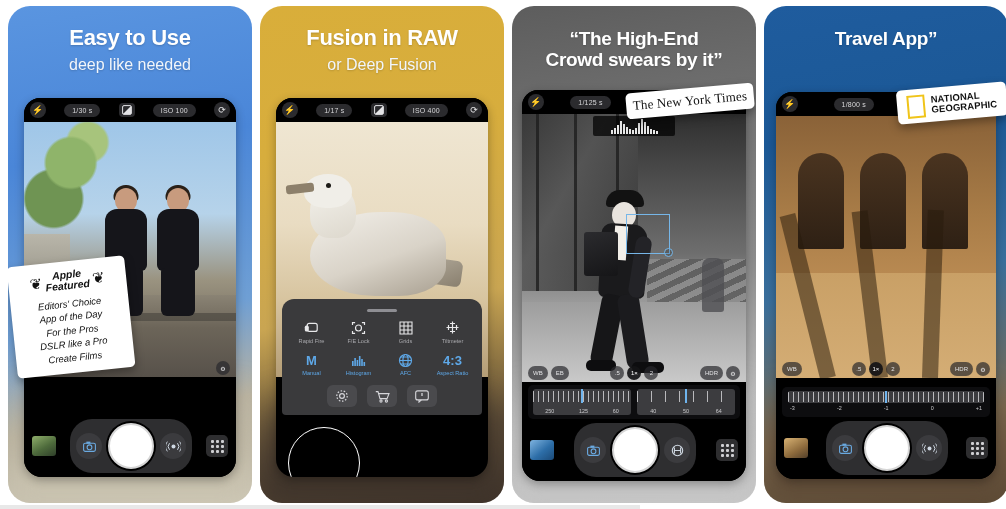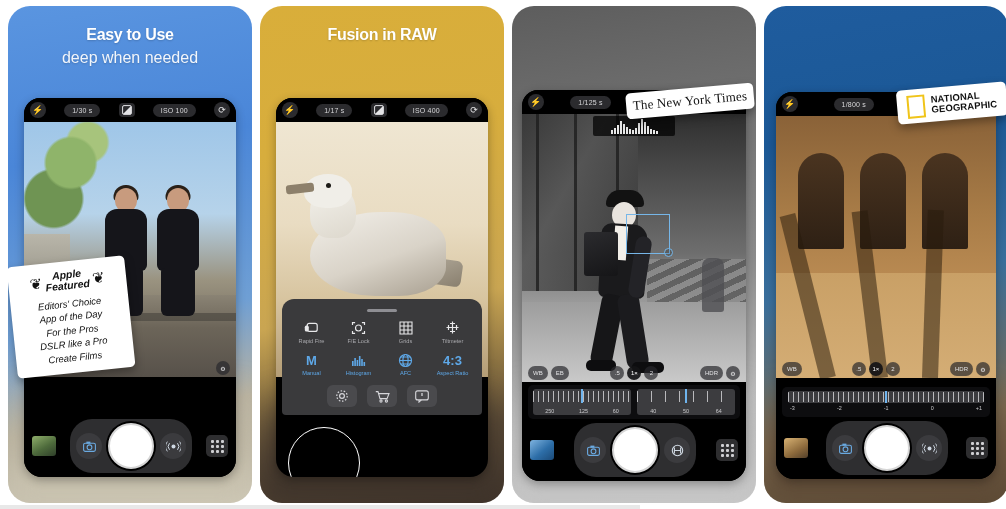--- a/index.html
+++ b/index.html
@@ -17,21 +17,21 @@
 
   
   .p-wash{position:absolute;left:0;right:0;bottom:0;height:120px;filter:blur(14px);}
   .p1 .p-wash{background:linear-gradient(180deg,rgba(160,160,140,.0),#b9b29e 45%,#cdc7b4);}
   .p2 .p-wash{background:linear-gradient(180deg,rgba(60,50,40,0),#4a3d2f 45%,#3a3029);}
   .p3 .p-wash{background:linear-gradient(180deg,rgba(180,180,180,0),#bcbcbc 45%,#c6c6c6);}
   .p4 .p-wash{background:linear-gradient(180deg,rgba(90,70,50,0),#6d5740 45%,#5a4734);}
 
   
   .head{position:absolute;left:0;right:0;top:20px;text-align:center;z-index:6;padding:0 10px;box-sizing:border-box;}
-  .head .t1{color:#fff;font-size:16px;font-weight:bold;line-height:1.12;letter-spacing:-.3px;text-shadow:0 1px 2px rgba(0,0,0,.18);}
+  .head .t1{color:#fff;font-size:22px;font-weight:bold;line-height:1.12;letter-spacing:-.3px;text-shadow:0 1px 2px rgba(0,0,0,.18);}
   .head .t2{color:#f2f6fb;font-size:16px;font-weight:normal;line-height:1.2;margin-top:4px;text-shadow:0 1px 2px rgba(0,0,0,.18);}
   .p3 .head .t1,.p4 .head .t1{font-size:19px;}
   .p3 .head{top:22px;}
   .p4 .head{top:22px;}
 
   
   .phone{position:absolute;left:16px;right:16px;top:92px;bottom:26px;background:#000;border-radius:16px 16px 18px 18px;overflow:hidden;z-index:4;
          box-shadow:0 3px 10px rgba(0,0,0,.30);}
   .p3 .phone{left:10px;right:10px;top:84px;bottom:22px;}
   .p4 .phone{left:12px;right:12px;top:86px;bottom:24px;}
@@ -188,21 +188,21 @@
 <body>
 
 <div class="stage">
 
   <div class="panel p1">
     <div class="p-bg"></div>
     <div class="p-wash"></div>
 
     <div class="head">
       <div class="t1">Easy to Use</div>
-      <div class="t2">deep when needed</div>
+      <div class="t2">deep like needed</div>
     </div>
 
     <div class="phone">
       <div class="topbar">
         <div class="icbtn">⚡</div>
         <div class="pill">1/30 s</div>
         <div class="sqbtn">
           <svg width="10" height="10" viewBox="0 0 10 10">
               <rect x="0.6" y="0.6" width="8.8" height="8.8" rx="1.4" fill="none" stroke="#e4e4e6" stroke-width="1"></rect>
               <path d="M1 9 L9 1 L9 9 Z" fill="#e4e4e6"></path>
@@ -292,20 +292,21 @@
       </div>
     </div>
   </div>
 
   <div class="panel p2">
     <div class="p-bg"></div>
     <div class="p-wash"></div>
 
     <div class="head">
       <div class="t1">Fusion in RAW</div>
+      <div class="t2">or Deep Fusion</div>
     </div>
 
     <div class="phone">
       <div class="topbar">
         <div class="icbtn">⚡</div>
         <div class="pill">1/17 s</div>
         <div class="sqbtn">
           <svg width="10" height="10" viewBox="0 0 10 10">
               <rect x="0.6" y="0.6" width="8.8" height="8.8" rx="1.4" fill="none" stroke="#e4e4e6" stroke-width="1"></rect>
               <path d="M1 9 L9 1 L9 9 Z" fill="#e4e4e6"></path>
@@ -439,20 +440,24 @@
 
         <div class="ring"></div>
       </div>
     </div>
   </div>
 
   <div class="panel p3">
     <div class="p-bg"></div>
     <div class="p-wash"></div>
 
+    <div class="head">
+      <div class="t1">“The High-End</div>
+      <div class="t1">Crowd swears by it”</div>
+    </div>
 
     <div class="phone">
       <div class="topbar">
         <div class="icbtn">⚡</div>
         <div class="pill">1/125 s</div>
         <div class="sqbtn">
           <svg width="10" height="10" viewBox="0 0 10 10">
               <rect x="0.6" y="0.6" width="8.8" height="8.8" rx="1.4" fill="none" stroke="#e4e4e6" stroke-width="1"></rect>
               <path d="M1 9 L9 1 L9 9 Z" fill="#e4e4e6"></path>
             </svg>
@@ -584,20 +589,21 @@
     <div class="press nyt">
       <span>The New York Times</span>
     </div>
   </div>
 
   <div class="panel p4">
     <div class="p-bg"></div>
     <div class="p-wash"></div>
 
     <div class="head">
+      <div class="t1">Travel App”</div>
     </div>
 
     <div class="phone">
       <div class="topbar">
         <div class="icbtn">⚡</div>
         <div class="pill">1/800 s</div>
         <div class="pill">-1.0</div>
         <div class="icbtn plain">⟳</div>
       </div>
 

